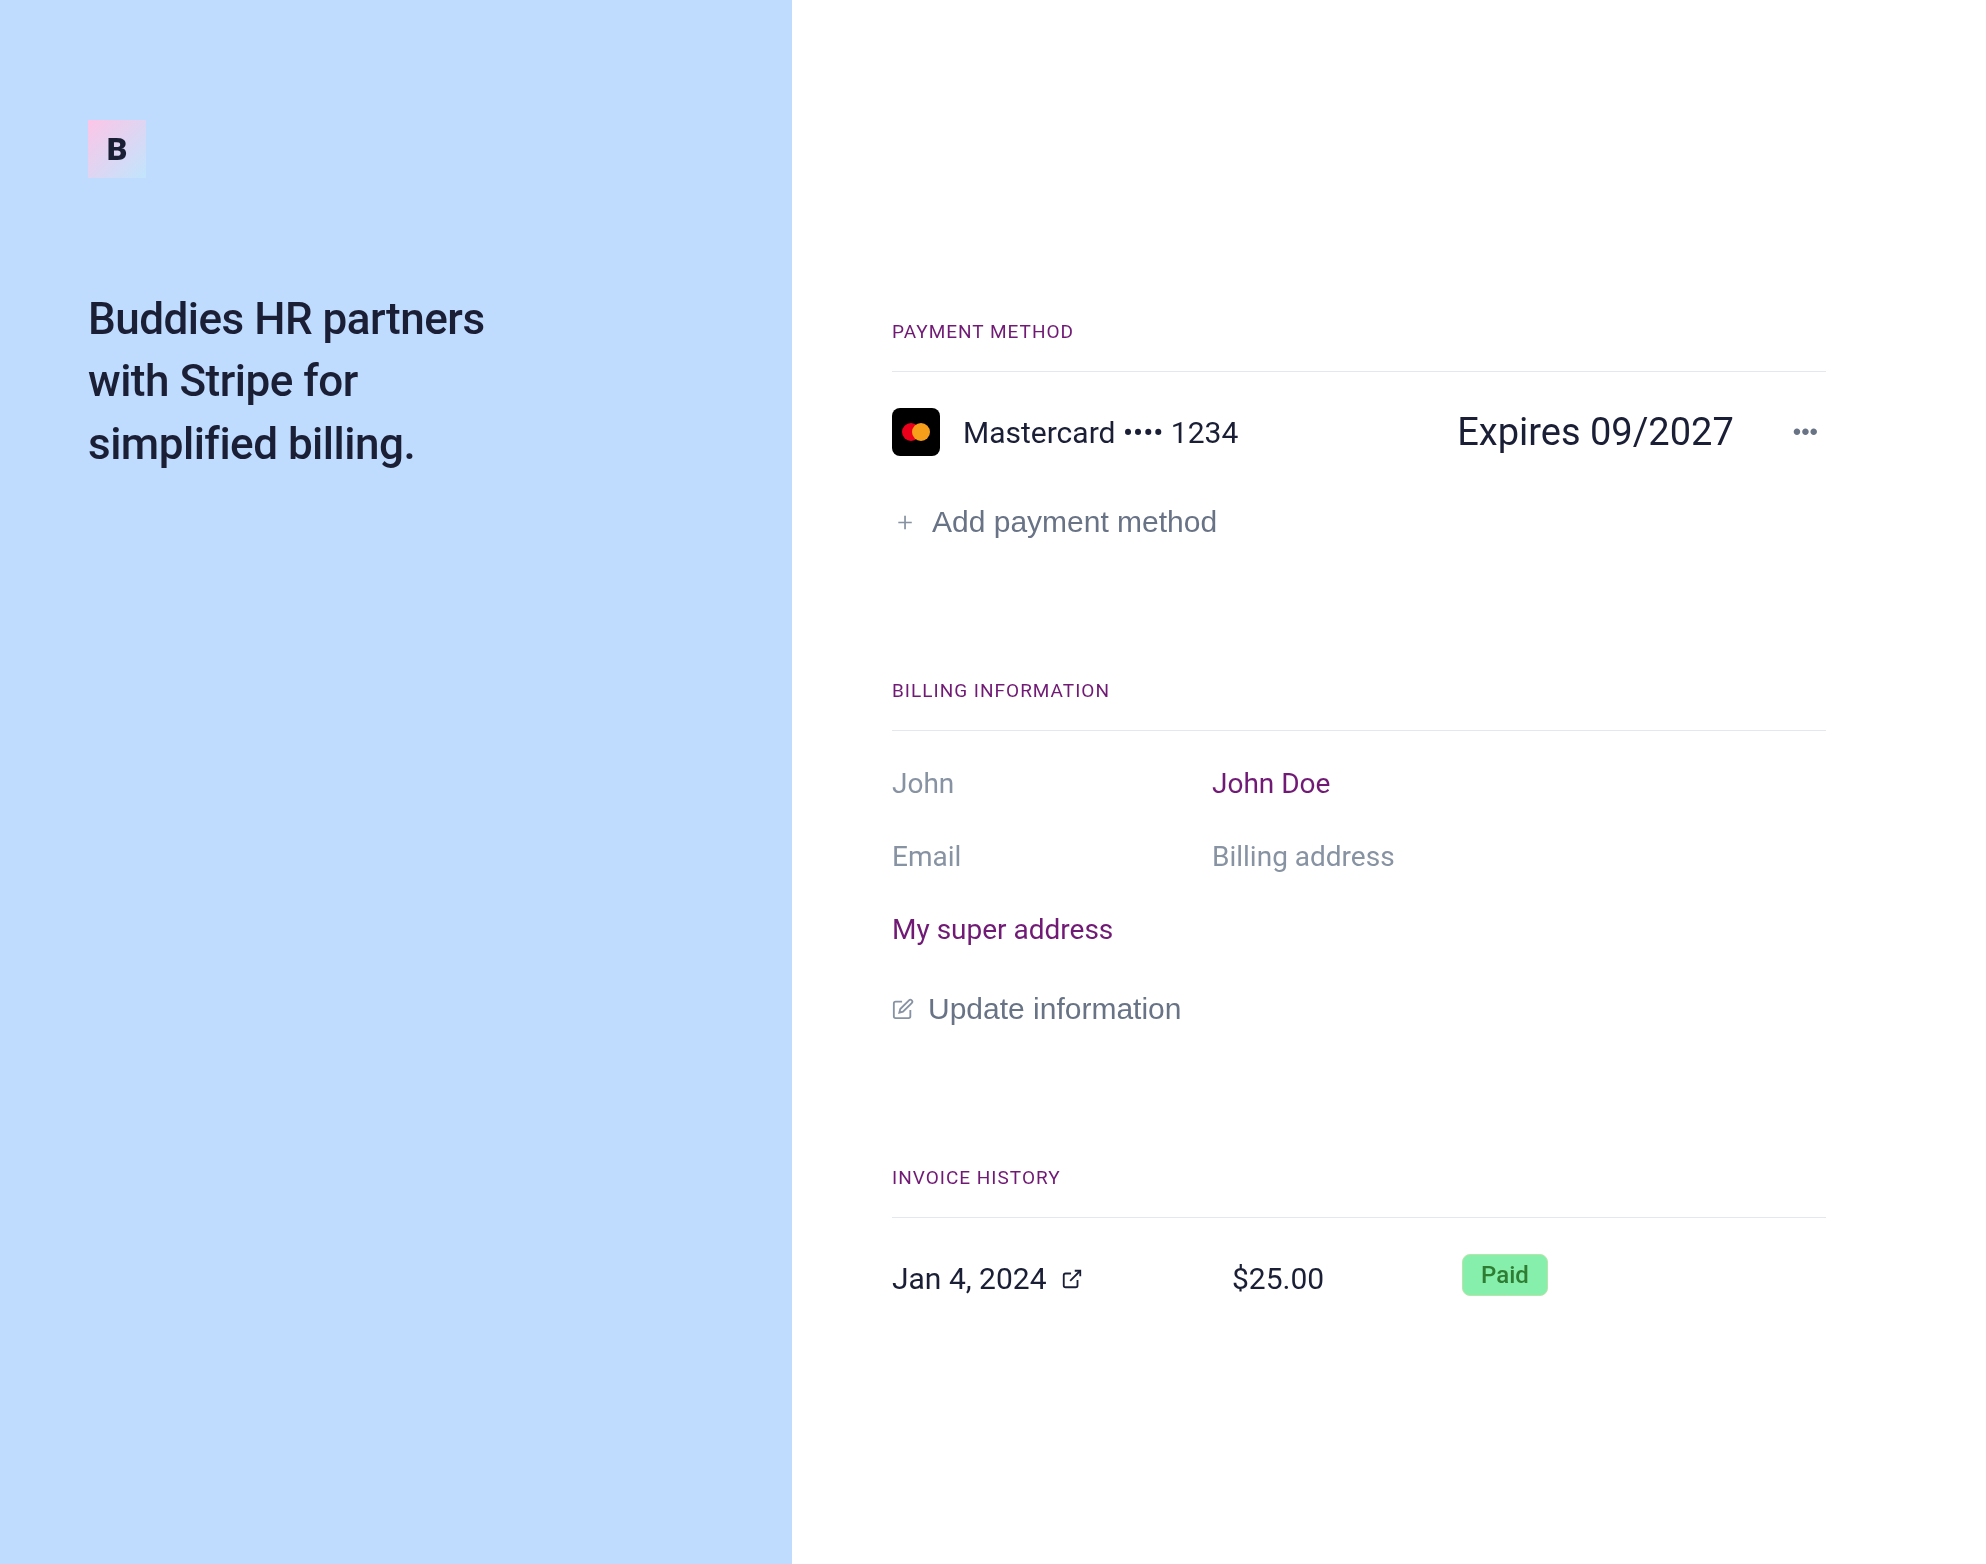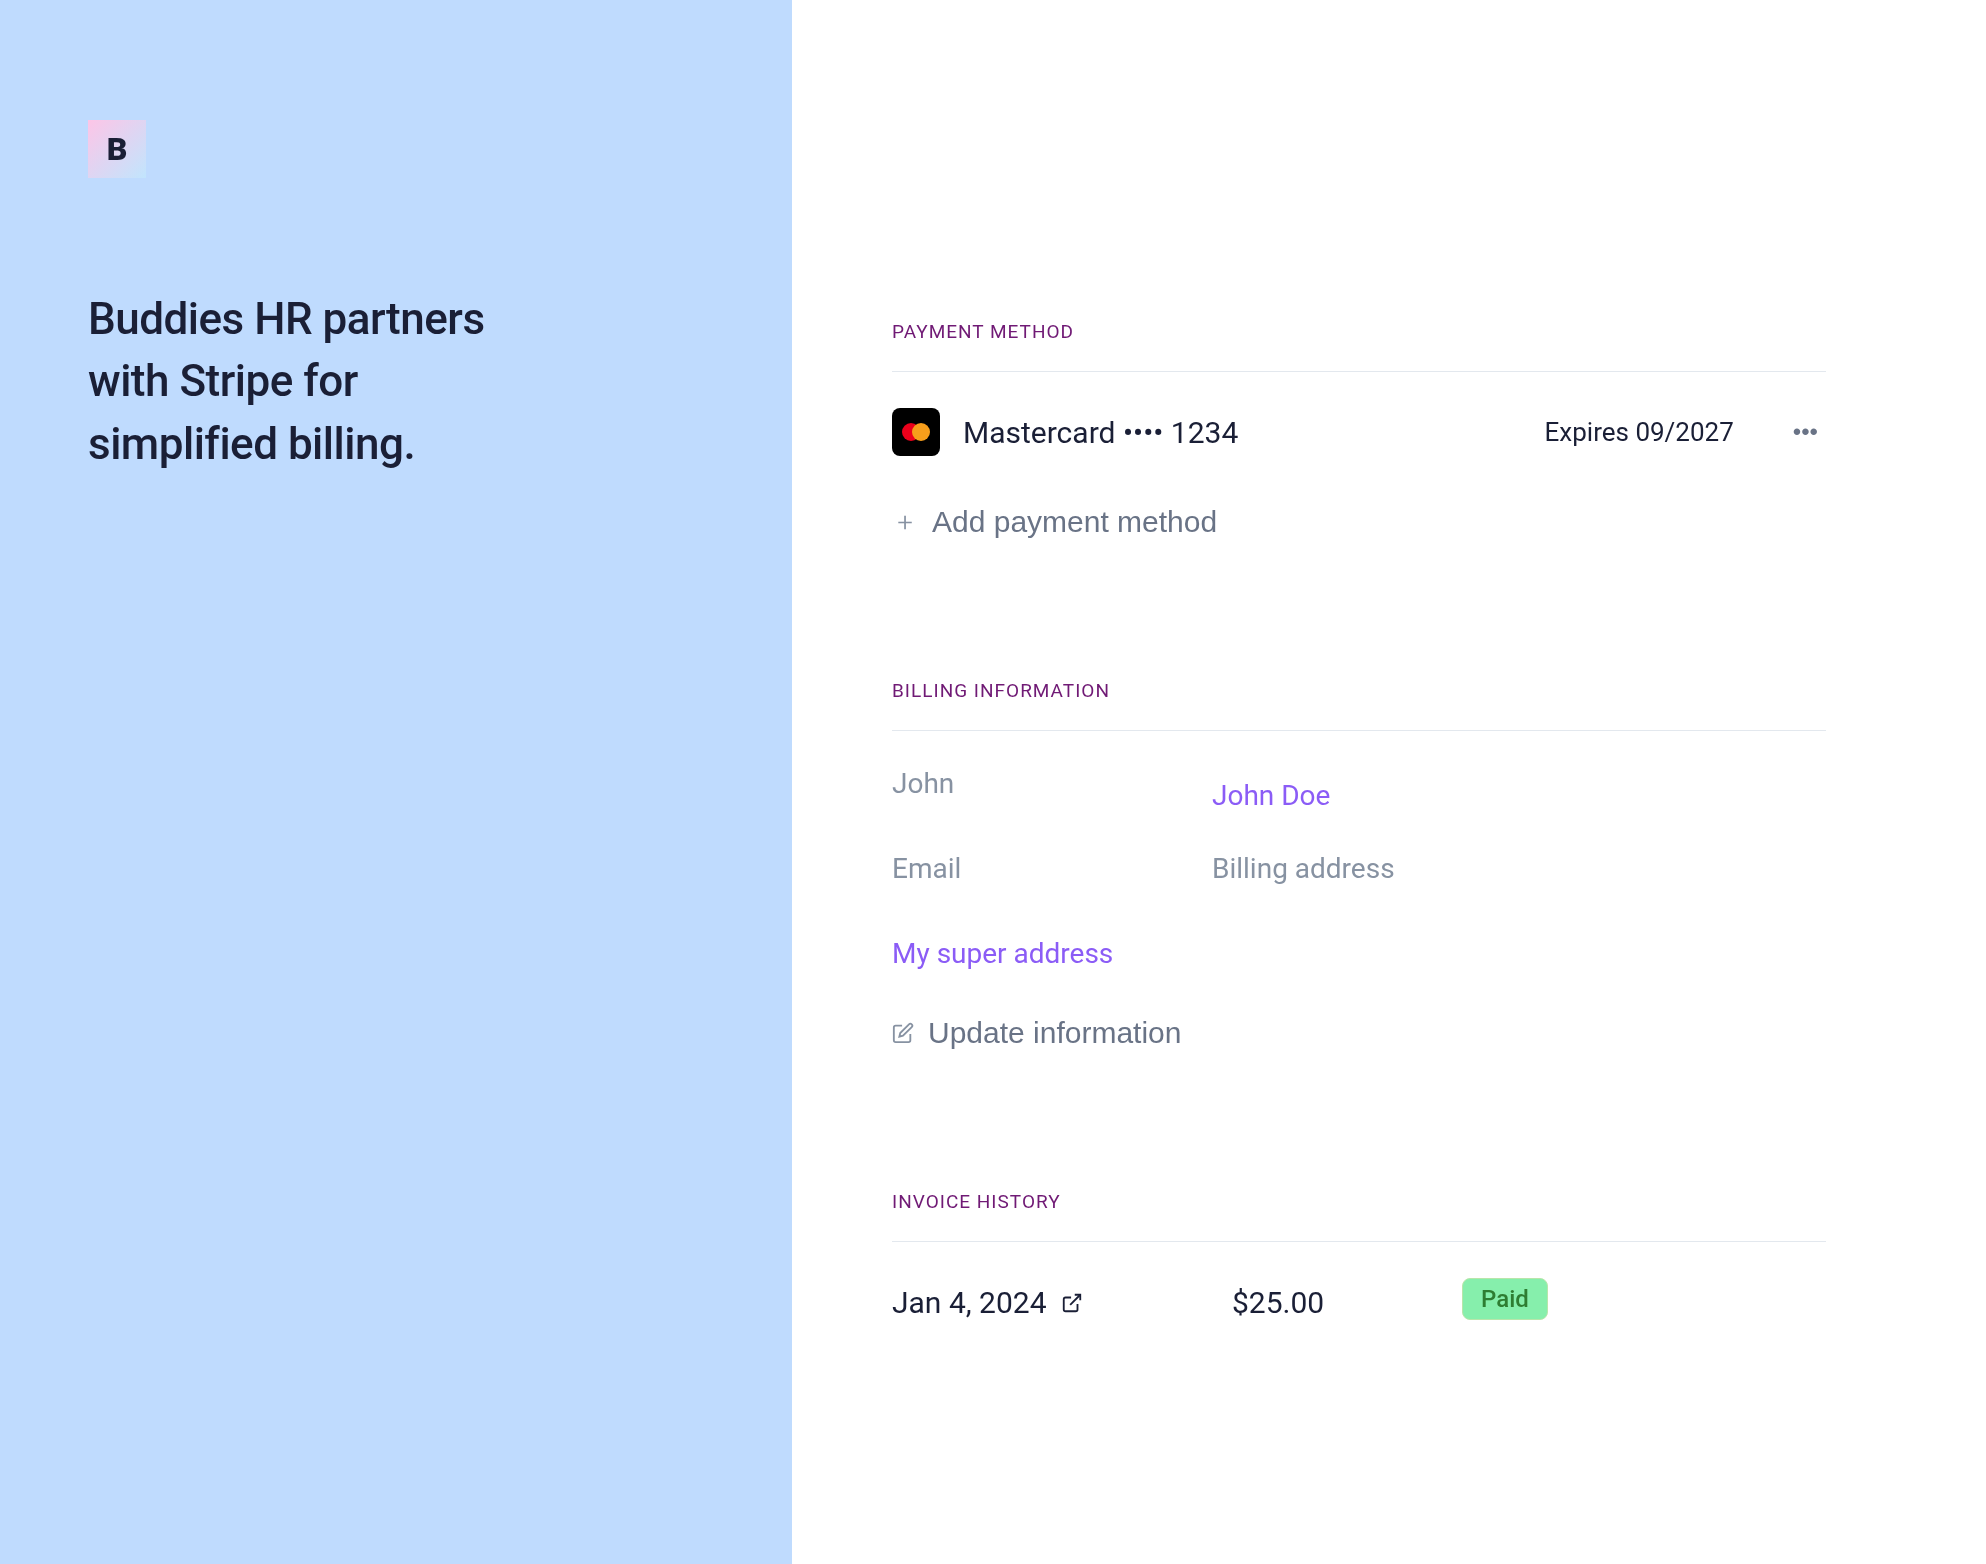--- a/index.html
+++ b/index.html
@@ -89,21 +89,21 @@
       top: 0;
     }
     .mc-red { background: #eb001b; left: 0; }
     .mc-orange { background: #f79e1b; right: 0; }
     .card-text {
       font-size: 30px;
       color: #1a1f36;
       flex: 1;
     }
     .expires {
-      font-size: 26px;
+      font-size: 38px;
       color: #1a1f36;
       margin-right: 28px;
     }
     .more-button {
       background: none;
       border: none;
       cursor: pointer;
       padding: 8px;
       color: #697386;
       font-size: 24px;
@@ -132,22 +132,21 @@
       grid-template-columns: 320px 1fr;
       row-gap: 40px;
       margin-bottom: 46px;
     }
     .info-label {
       font-size: 28px;
       color: #8792a2;
     }
     .info-value {
       font-size: 28px;
-      color: #8b5cf6;
-      margin-top: 12px;
+      color: #701a75;
     }
     .invoice-row {
       display: flex;
       align-items: flex-end;
     }
     .invoice-date {
       display: flex;
       align-items: center;
       gap: 14px;
       font-size: 30px;

